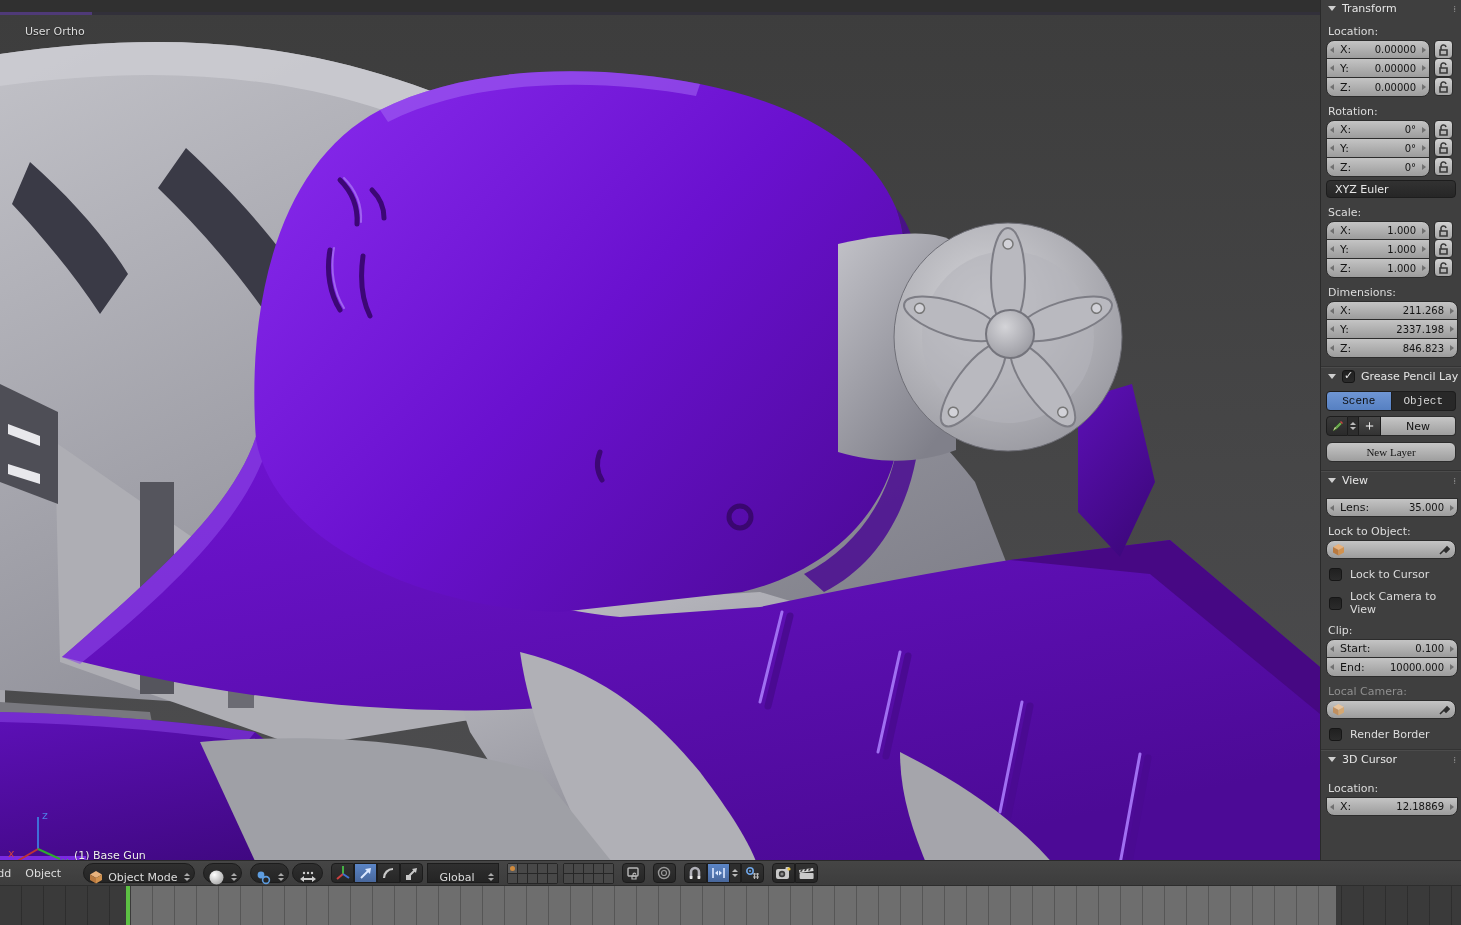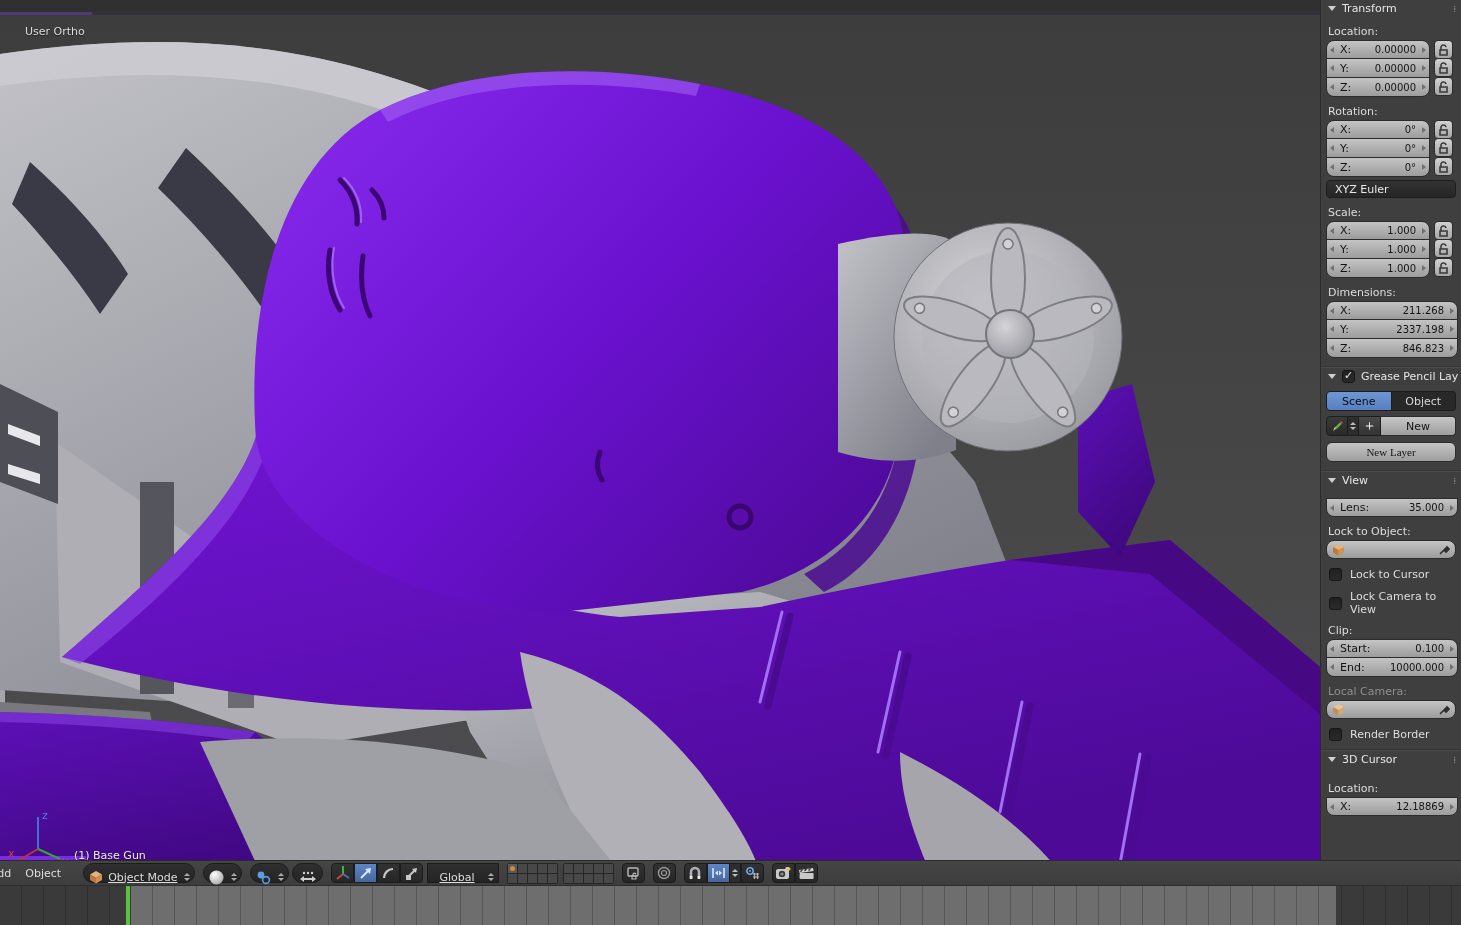--- a/index.html
+++ b/index.html
@@ -47,21 +47,21 @@
   .lockbtn { width:19px; height:19px; margin:0 0 0 4px; flex:none;
     background:linear-gradient(#d2d2d2,#a6a6a6); border:1px solid #2c2c2c; border-radius:4px;
     display:flex; align-items:center; justify-content:center; margin-top:-1px; }
   .numrow:first-child .lockbtn { margin-top:0; }
   .darkbtn { height:18px; margin:3px 5px 0 5px; background:linear-gradient(#323232,#262626);
     border:1px solid #1d1d1d; border-radius:4px; color:#e8e8e8; display:flex;
     align-items:center; padding:0 8px; }
   .divider { height:2px; margin:8px 0 0 0; border-top:1px solid #333; border-bottom:1px solid #4b4b4b; }
   .tabrow { display:flex; height:20px; margin:6px 5px 0 5px; }
   .tab { flex:1; display:flex; align-items:center; justify-content:center;
-    border:1px solid #1d1d1d; }
+    border:1px solid #1d1d1d;font-family:Liberation Mono, monospace; }
   .tab.active { background:linear-gradient(#6f96d4,#5680c2); color:#0d0d0d; border-radius:4px 0 0 4px; }
   .tab.inactive { background:#282828; color:#d6d6d6; border-left:none; border-radius:0 4px 4px 0; }
   .gp-row { display:flex; height:20px; margin:5px 5px 0 5px; }
   .sq-dark { width:22px; background:linear-gradient(#3a3a3a,#2a2a2a); border:1px solid #1d1d1d;
     border-radius:4px 0 0 4px; display:flex; align-items:center; justify-content:center; }
   .stepcol { width:11px; background:#2d2d2d; border:1px solid #1d1d1d; border-left:none;
     display:flex; flex-direction:column; align-items:center; justify-content:center; gap:2px; }
   .stepcol i { width:0; height:0; border-left:3px solid transparent; border-right:3px solid transparent; }
   .stepcol .up { border-bottom:3px solid #bbb; } .stepcol .dn { border-top:3px solid #bbb; }
   .plusbtn { width:22px; background:linear-gradient(#4a4a4a,#333); border:1px solid #1d1d1d;
@@ -80,21 +80,21 @@
     border:1px solid #2c2c2c; border-radius:8px; display:flex; align-items:center; padding:0 5px; }
   .objfield .eyed { margin-left:auto; }
 
   
   #toolbar { position:absolute; left:0; top:860px; width:1461px; height:25px;
     background:linear-gradient(#454545,#3d3d3d); border-top:1px solid #2a2a2a;
     display:flex; align-items:center; color:#dcdcdc; font-size:11px; overflow:hidden; }
   .menu { margin-right:18px; flex:none; }
   #menu-add { margin-left:-10px; margin-right:14px; }
   .ddl { height:20px; background:linear-gradient(#2f2f2f,#242424); border:1px solid #1c1c1c;
-    border-radius:10px; display:flex; align-items:center; padding:8px 4px 0 5px; gap:5px; flex:none;text-decoration:underline; }
+    border-radius:10px; display:flex; align-items:center; padding:8px 4px 0 5px; gap:5px; flex:none; }
   .ddstep { display:flex; flex-direction:column; gap:2px; align-items:center; margin-left:2px; }
   .ddstep i { width:0; height:0; border-left:3px solid transparent; border-right:3px solid transparent; }
   .ddstep .up { border-bottom:3px solid #aaa; } .ddstep .dn { border-top:3px solid #aaa; }
   .tbtn { width:23px; height:20px; background:linear-gradient(#323232,#262626);
     border:1px solid #1c1c1c; display:flex; align-items:center; justify-content:center; flex:none; }
   .tbtn.first { border-radius:4px 0 0 4px; } .tbtn.last { border-radius:0 4px 4px 0; }
   .tbtn.only { border-radius:4px; }
   .tbtn.active { background:linear-gradient(#5b85c6,#48679c); }
   .tgap { width:8px; flex:none; }
   .layergrid { display:grid; grid-template-columns:repeat(5,9px); grid-template-rows:repeat(2,9px);

